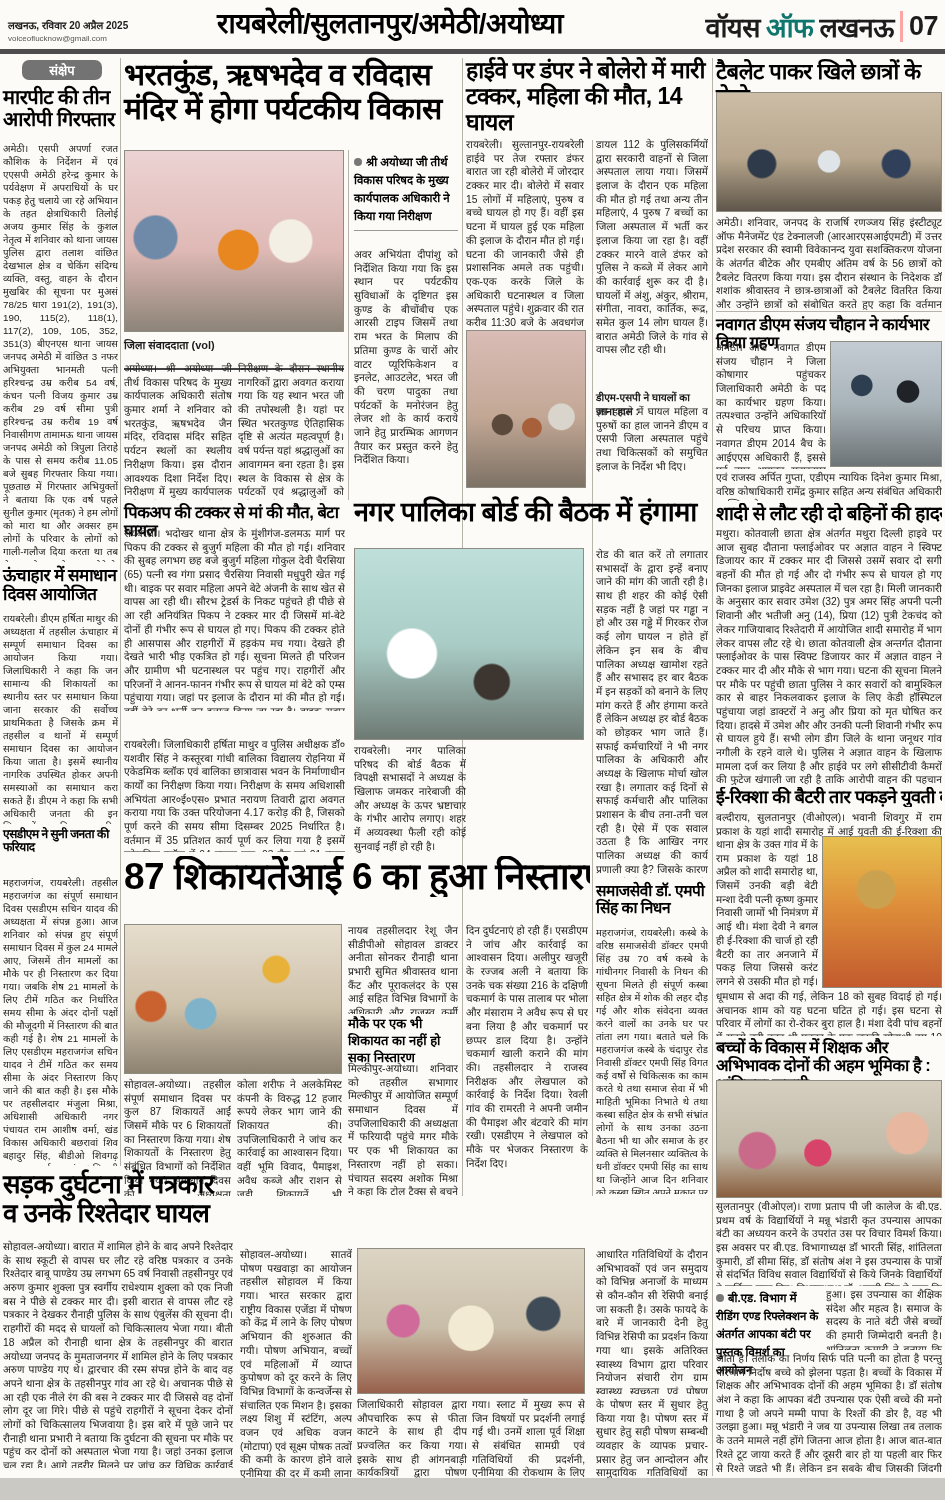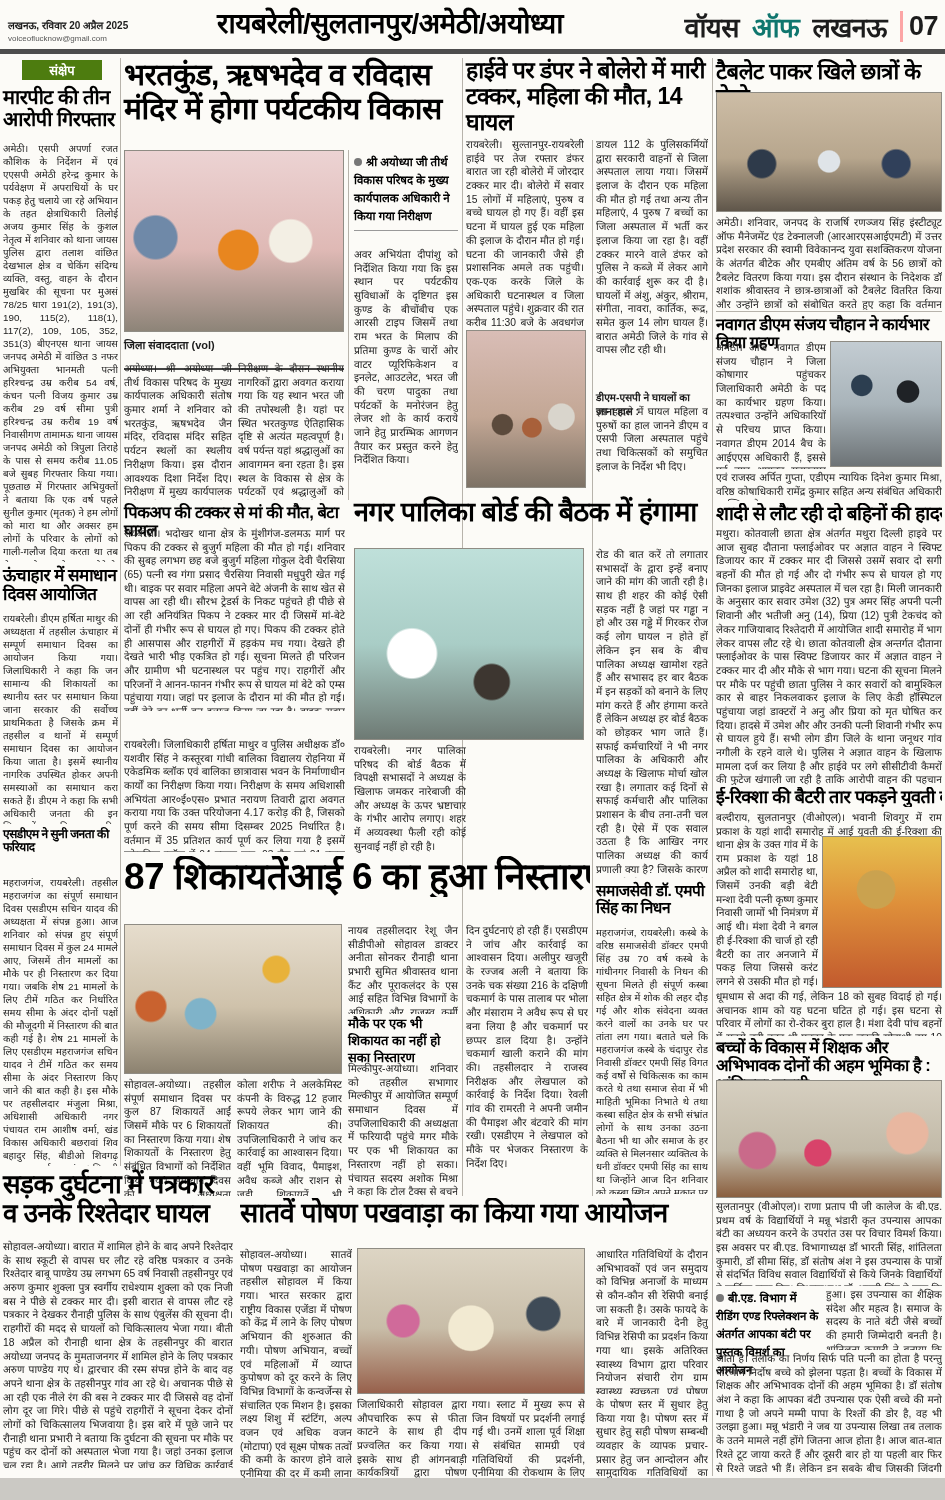--- a/index.html
+++ b/index.html
@@ -38,27 +38,27 @@
   .ph-erickshaw{background:radial-gradient(circle at 45% 35%,#caa24f 0 16%,rgba(0,0,0,0) 17%),
            linear-gradient(180deg,#e7c04e 0%,#de8f3a 45%,#c25a2e 100%);}
   .ph-bed{background:radial-gradient(circle at 18% 60%,#c96a8a 0 9%,rgba(0,0,0,0) 10%),
            radial-gradient(circle at 45% 62%,#d8436a 0 9%,rgba(0,0,0,0) 10%),
            radial-gradient(circle at 85% 45%,#e8b7a0 0 10%,rgba(0,0,0,0) 11%),
            linear-gradient(180deg,#d6cfc0 0%,#c2baa8 60%,#8a5f3f 100%);}
   .ph-poshan{background:radial-gradient(circle at 50% 55%,#f2ead2 0 16%,rgba(0,0,0,0) 17%),
            radial-gradient(circle at 20% 50%,#d06a9a 0 8%,rgba(0,0,0,0) 9%),
            radial-gradient(circle at 82% 45%,#3f4b57 0 8%,rgba(0,0,0,0) 9%),
            linear-gradient(180deg,#ddd5c4 0%,#c8bda8 55%,#97604b 100%);}
-  .tagbox{background:#4d7c0f;color:#fff;font-weight:700;font-size:13px;display:flex;
-          align-items:center;justify-content:center;}
+  .tagbox{background:#737373;color:#fff;font-weight:700;font-size:13px;display:flex;
+          align-items:center;justify-content:center;border-radius:7px;}
   .caption{font-weight:700;font-size:11px;border-bottom:2px solid #444;padding-bottom:16px;}
   .subhead{font-weight:700;font-size:11.5px;line-height:1.3;color:#000;}
   .bullet{display:inline-block;width:8px;height:8px;border-radius:50%;background:#777;
           margin-right:4px;vertical-align:middle;}
-  .brand{display:flex;align-items:center;justify-content:flex-end;gap:13px;
+  .brand{display:flex;align-items:center;justify-content:flex-end;gap:6px;
          font-weight:800;font-size:27px;letter-spacing:-0.5px;}
   .brand .mid{color:#0f766e;}
   .pageno{border-left:3px solid #fca5a5;padding-left:6px;font-weight:800;font-size:27px;text-align:right;}
   .footerbar{background:#cbc9c4;}
 </style>
 </head>
 <body>
 
 <div class="page">
 
@@ -145,21 +145,20 @@
   <div class="abs body-txt" style="left:716px;top:1200px;width:226px;height:86px;">सुलतानपुर (वीओएल)। राणा प्रताप पी जी कालेज के बी.एड. प्रथम वर्ष के विद्यार्थियों ने मन्नू भंडारी कृत उपन्यास आपका बंटी का अध्ययन करने के उपरांत उस पर विचार विमर्श किया। इस अवसर पर बी.एड. विभागाध्यक्ष डॉ भारती सिंह, शांतिलता कुमारी, डॉ सीमा सिंह, डॉ संतोष अंश ने इस उपन्यास के पात्रों से संदर्भित विविध सवाल विद्यार्थियों से किये जिनके विद्यार्थियों ने तार्किक उत्तर दिए। विभागाध्यक्ष डॉ. भारती सिंह ने कहा कि यह उपन्यास बाल मनोविज्ञान पर लिखा एक बहुचर्चित और कालजयी उपन्यास है इसका प्रकाशन 1979 में</div>
   <div class="abs" style="left:716px;top:1288px;width:104px;">
     <span class="bullet"></span><span class="subhead">बी.एड. विभाग में रीडिंग एण्ड रिफ्लेक्शन के अंतर्गत आपका बंटी पर पुस्तक विमर्श का आयोजन</span>
   </div>
   <div class="abs body-txt" style="left:826px;top:1288px;width:116px;height:62px;">हुआ। इस उपन्यास का शैक्षिक संदेश और महत्व है। समाज के सदस्य के नाते बंटी जैसे बच्चों की हमारी जिम्मेदारी बनती है। शांतिलता कुमारी ने बताया कि आपका बंटी एक कालजयी उपन्यास है. इसे हिंदी साहित्य को एक मूल्यवान उपलब्धि के रूप में देखा</div>
   <div class="abs body-txt" style="left:716px;top:1352px;width:226px;height:120px;">जाता है। तलाक का निर्णय सिर्फ पति पत्नी का होता है परन्तु परिणाम निर्दोष बच्चे को झेलना पड़ता है। बच्चों के विकास में शिक्षक और अभिभावक दोनों की अहम भूमिका है। डॉ संतोष अंश ने कहा कि आपका बंटी उपन्यास एक ऐसी बच्चे की मनो गाथा है जो अपने मम्मी पापा के रिश्तों की डोर है, वह भी उलझा हुआ। मन्नू भंडारी ने जब या उपन्यास लिखा तब तलाक के उतने मामले नहीं होंगे जितना आज होता है। आज बात-बात रिश्ते टूट जाया करते हैं और दूसरी बार हो या पहली बार फिर से रिश्ते जुड़ते भी हैं। लेकिन इन सबके बीच जिसकी जिंदगी सूनेपन की गठरी बन जाती है। डॉ. सीमा सिंह ने कहा कि मन्नू भंडारी द्वारा लिखित आपका बंटी बेहद मर्मस्पर्शी, तलाक के बीच पिस रहे एक बच्चे की मनोदशा पर लिखा गया उपन्यास है।</div>
 
   <div class="abs hl" style="left:3px;top:1170px;width:230px;font-size:26px;">सड़क दुर्घटना में पत्रकार व उनके रिश्तेदार घायल</div>
   <div class="abs body-txt" style="left:3px;top:1240px;width:230px;height:228px;">सोहावल-अयोध्या। बारात में शामिल होने के बाद अपने रिश्तेदार के साथ स्कूटी से वापस घर लौट रहे वरिष्ठ पत्रकार व उनके रिश्तेदार बाबू पाण्डेय उम्र लगभग 65 वर्ष निवासी तहसीनपुर एवं अरुण कुमार शुक्ला पुत्र स्वर्गीय राधेश्याम शुक्ला को एक निजी बस ने पीछे से टक्कर मार दी। इसी बारात से वापस लौट रहे पत्रकार ने देखकर रौनाही पुलिस के साथ एंबुलेंस की सूचना दी। राहगीरों की मदद से घायलों को चिकित्सालय भेजा गया। बीती 18 अप्रैल को रौनाही थाना क्षेत्र के तहसीनपुर की बारात अयोध्या जनपद के मुमताजनगर में शामिल होने के लिए पत्रकार अरुण पाण्डेय गए थे। द्वारचार की रस्म संपन्न होने के बाद वह अपने थाना क्षेत्र के तहसीनपुर गांव आ रहे थे। अचानक पीछे से आ रही एक नीले रंग की बस ने टक्कर मार दी जिससे वह दोनों लोग दूर जा गिरे। पीछे से पहुंचे राहगीरों ने सूचना देकर दोनों लोगों को चिकित्सालय भिजवाया है। इस बारे में पूछे जाने पर रौनाही थाना प्रभारी ने बताया कि दुर्घटना की सूचना पर मौके पर पहुंच कर दोनों को अस्पताल भेजा गया है। जहां उनका इलाज चल रहा है। आगे तहरीर मिलने पर जांच कर विधिक कार्रवाई की जायेगी।</div>
 
-  <div class="abs hl" style="left:240px;top:1198px;width:470px;font-size:27px;white-space:nowrap;overflow:hidden;">सातवें पोषण पखवाड़ा का किया गया आयोजन</div>
   <div class="abs body-txt" style="left:240px;top:1248px;width:112px;height:246px;">सोहावल-अयोध्या। सातवें पोषण पखवाड़ा का आयोजन तहसील सोहावल में किया गया। भारत सरकार द्वारा राष्ट्रीय विकास एजेंडा में पोषण को केंद्र में लाने के लिए पोषण अभियान की शुरुआत की गयी। पोषण अभियान, बच्चों एवं महिलाओं में व्याप्त कुपोषण को दूर करने के लिए विभिन्न विभागों के कन्वर्जेन्स से संचालित एक मिशन है। इसका लक्ष्य शिशु में स्टंटिंग, अल्प वजन एवं अधिक वजन (मोटापा) एवं सूक्ष्म पोषक तत्वों की कमी के कारण होने वाले एनीमिया की दर में कमी लाना है। इस हेतु महिला एवं बाल विकास मंत्रालय, भारत सरकार द्वारा जन सहभागिता के माध्यम से जन आन्दोलन लाने का प्रयास किया जा रहा है। जिसके क्रम में वर्तमान सातवें पोषण पखवाड़ा का आयोजन तहसील सोहावल में दिनांक 19 अप्रैल 2025 को किया गया कार्यक्रम में उप</div>
   <div class="abs ph ph-poshan" style="left:357px;top:1248px;width:228px;height:146px;"></div>
   <div class="abs body-txt" style="left:357px;top:1398px;width:110px;height:96px;">जिलाधिकारी सोहावल द्वारा औपचारिक रूप से फीता काटने के साथ ही दीप प्रज्वलित कर किया गया। इसके साथ ही आंगनबाड़ी कार्यकत्रियों द्वारा पोषण अभियान पर बनाई गई रंगोली का अवलोकन किया गया तथा बाल विकास सेवा एवं पुष्टाहार विभाग के साथ-साथ अन्य कन्वर्जेंस विभागों के स्टाल भी लगाए गए थे। जिनका अवलोकन भी वहां उपस्थित अधिकारियों कर्मचारियों एवं अन्य सामान्य नागरिकों द्वारा किया</div>
   <div class="abs body-txt" style="left:472px;top:1398px;width:113px;height:96px;">गया। स्लाट में मुख्य रूप से जिन विषयों पर प्रदर्शनी लगाई गई थी। उनमें शाला पूर्व शिक्षा से संबंधित सामग्री एवं गतिविधियों की प्रदर्शनी, एनीमिया की रोकथाम के लिए हरे पत्तेदार सब्जियां प्रोटीन युक्त दालों, गुड़ एवं चना तथा स्वास्थ्य एवं पोषण युक्त व्यवहार आदतों के लिए श्री अन्न के प्रयोग को बढ़ावा देने एवं उनके उपयोग के बारे में आंगनबाड़ी कार्यकत्रियों द्वारा जन सामान्य को जागरूक किया गया। आंगनबाड़ी कार्यकत्रियों द्वारा समुदाय</div>
   <div class="abs body-txt" style="left:596px;top:1248px;width:112px;height:146px;">आधारित गतिविधियों के दौरान अभिभावकों एवं जन समुदाय को विभिन्न अनाजों के माध्यम से कौन-कौन सी रेसिपी बनाई जा सकती है। उसके फायदे के बारे में जानकारी देनी हेतु विभिन्न रेसिपी का प्रदर्शन किया गया था। इसके अतिरिक्त स्वास्थ्य विभाग द्वारा परिवार नियोजन संचारी रोग ग्राम स्वास्थ्य स्वच्छता एवं पोषण दिवस आदि के बारे में स्टाल लगाए गए। प्रधानमंत्री द्वारा पोषण अभियान का शुभारम्भ बच्चों और महिलाओं</div>
   <div class="abs body-txt" style="left:596px;top:1398px;width:112px;height:96px;">के पोषण स्तर में सुधार हेतु किया गया है। पोषण स्तर में सुधार हेतु सही पोषण सम्बन्धी व्यवहार के व्यापक प्रचार-प्रसार हेतु जन आन्दोलन और सामुदायिक गतिविधियों का आयोजन आवश्यक है। इस हेतु पोषण पखवाड़ा प्रत्येक वर्ष आयोजित किया जाता है। पोषण पखवाड़ा का आयोजन सम्बन्धित विभागों के कन्वर्जेन्स से मनाया जाता है।</div>
 
   <div class="abs footerbar" style="left:0;top:1478px;width:945px;height:22px;"></div>
 </div>
 

